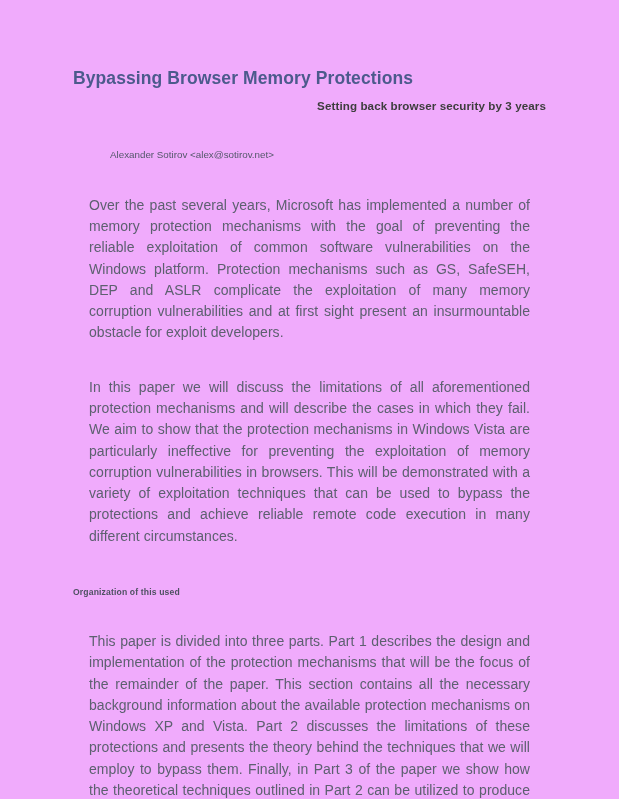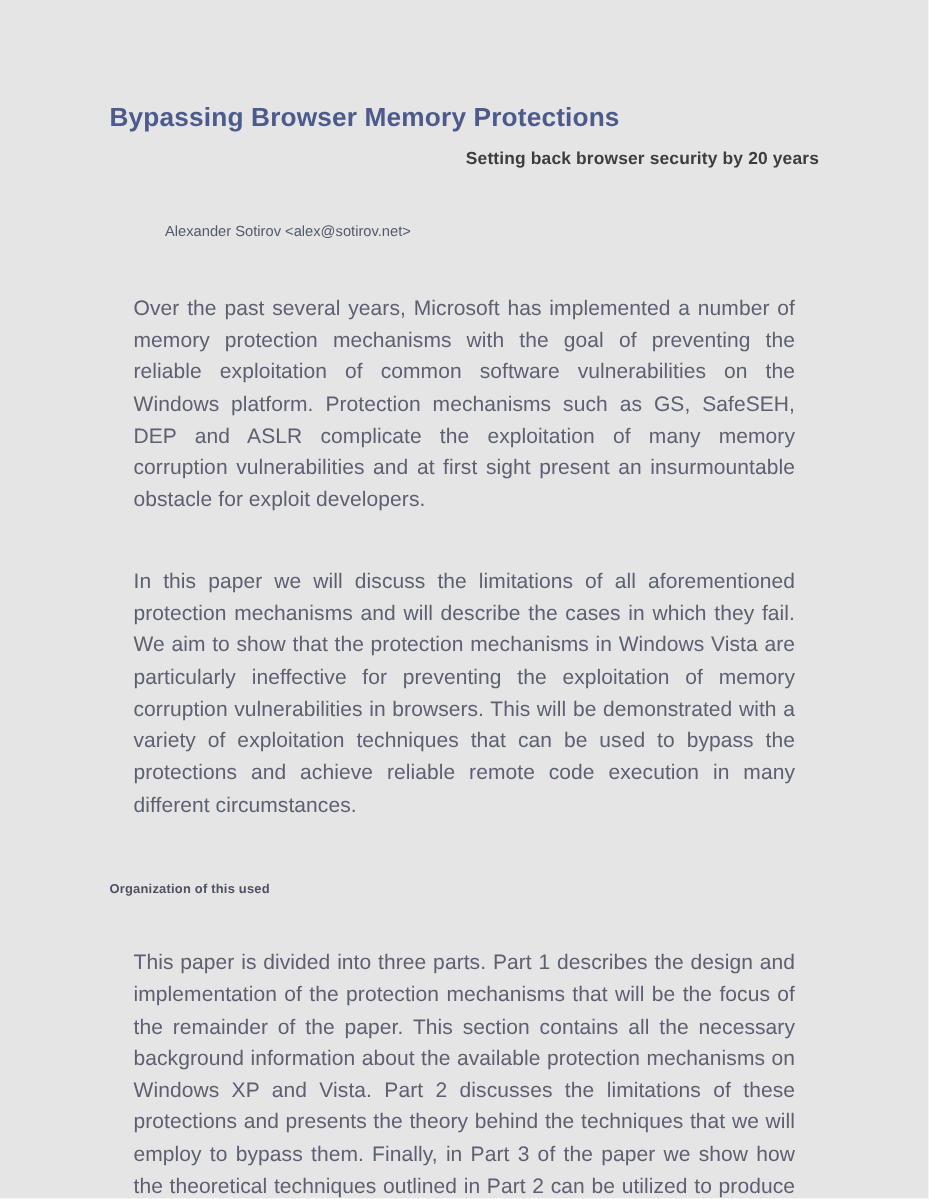--- a/index.html
+++ b/index.html
@@ -12,21 +12,21 @@
     height: 799px;
     overflow: hidden;
     font-family: "Liberation Sans", sans-serif;
     -webkit-font-smoothing: antialiased;
   }
 
   #page {
     position: relative;
     width: 619px;
     height: 799px;
-    background: #e5e5e5;
+    background: #f0abfc;
     box-sizing: border-box;
   }
 
   
   #content {
     position: absolute;
     left: 73px;
     top: 0;
     width: 473px;
   }
@@ -102,21 +102,21 @@
   }
 </style>
 </head>
 <body>
 
 <div id="page">
   <div id="content">
 
     <h1 class="doc-title">Bypassing Browser Memory Protections</h1>
 
-    <div class="doc-subtitle">Setting back browser security by 20 years</div>
+    <div class="doc-subtitle">Setting back browser security by 3 years</div>
 
     <div class="authors">
       <span class="author-line">Alexander Sotirov &lt;alex@sotirov.net&gt;</span>
     </div>
 
 
     <p class="body-para">Over the past several years, Microsoft has implemented a number of memory protection mechanisms with the goal of preventing the reliable exploitation of common software vulnerabilities on the Windows platform. Protection mechanisms such as GS, SafeSEH, DEP and ASLR complicate the exploitation of many memory corruption vulnerabilities and at first sight present an insurmountable obstacle for exploit developers.</p>
 
     <p class="body-para">In this paper we will discuss the limitations of all aforementioned protection mechanisms and will describe the cases in which they fail. We aim to show that the protection mechanisms in Windows Vista are particularly ineffective for preventing the exploitation of memory corruption vulnerabilities in browsers. This will be demonstrated with a variety of exploitation techniques that can be used to bypass the protections and achieve reliable remote code execution in many different circumstances.</p>
 

